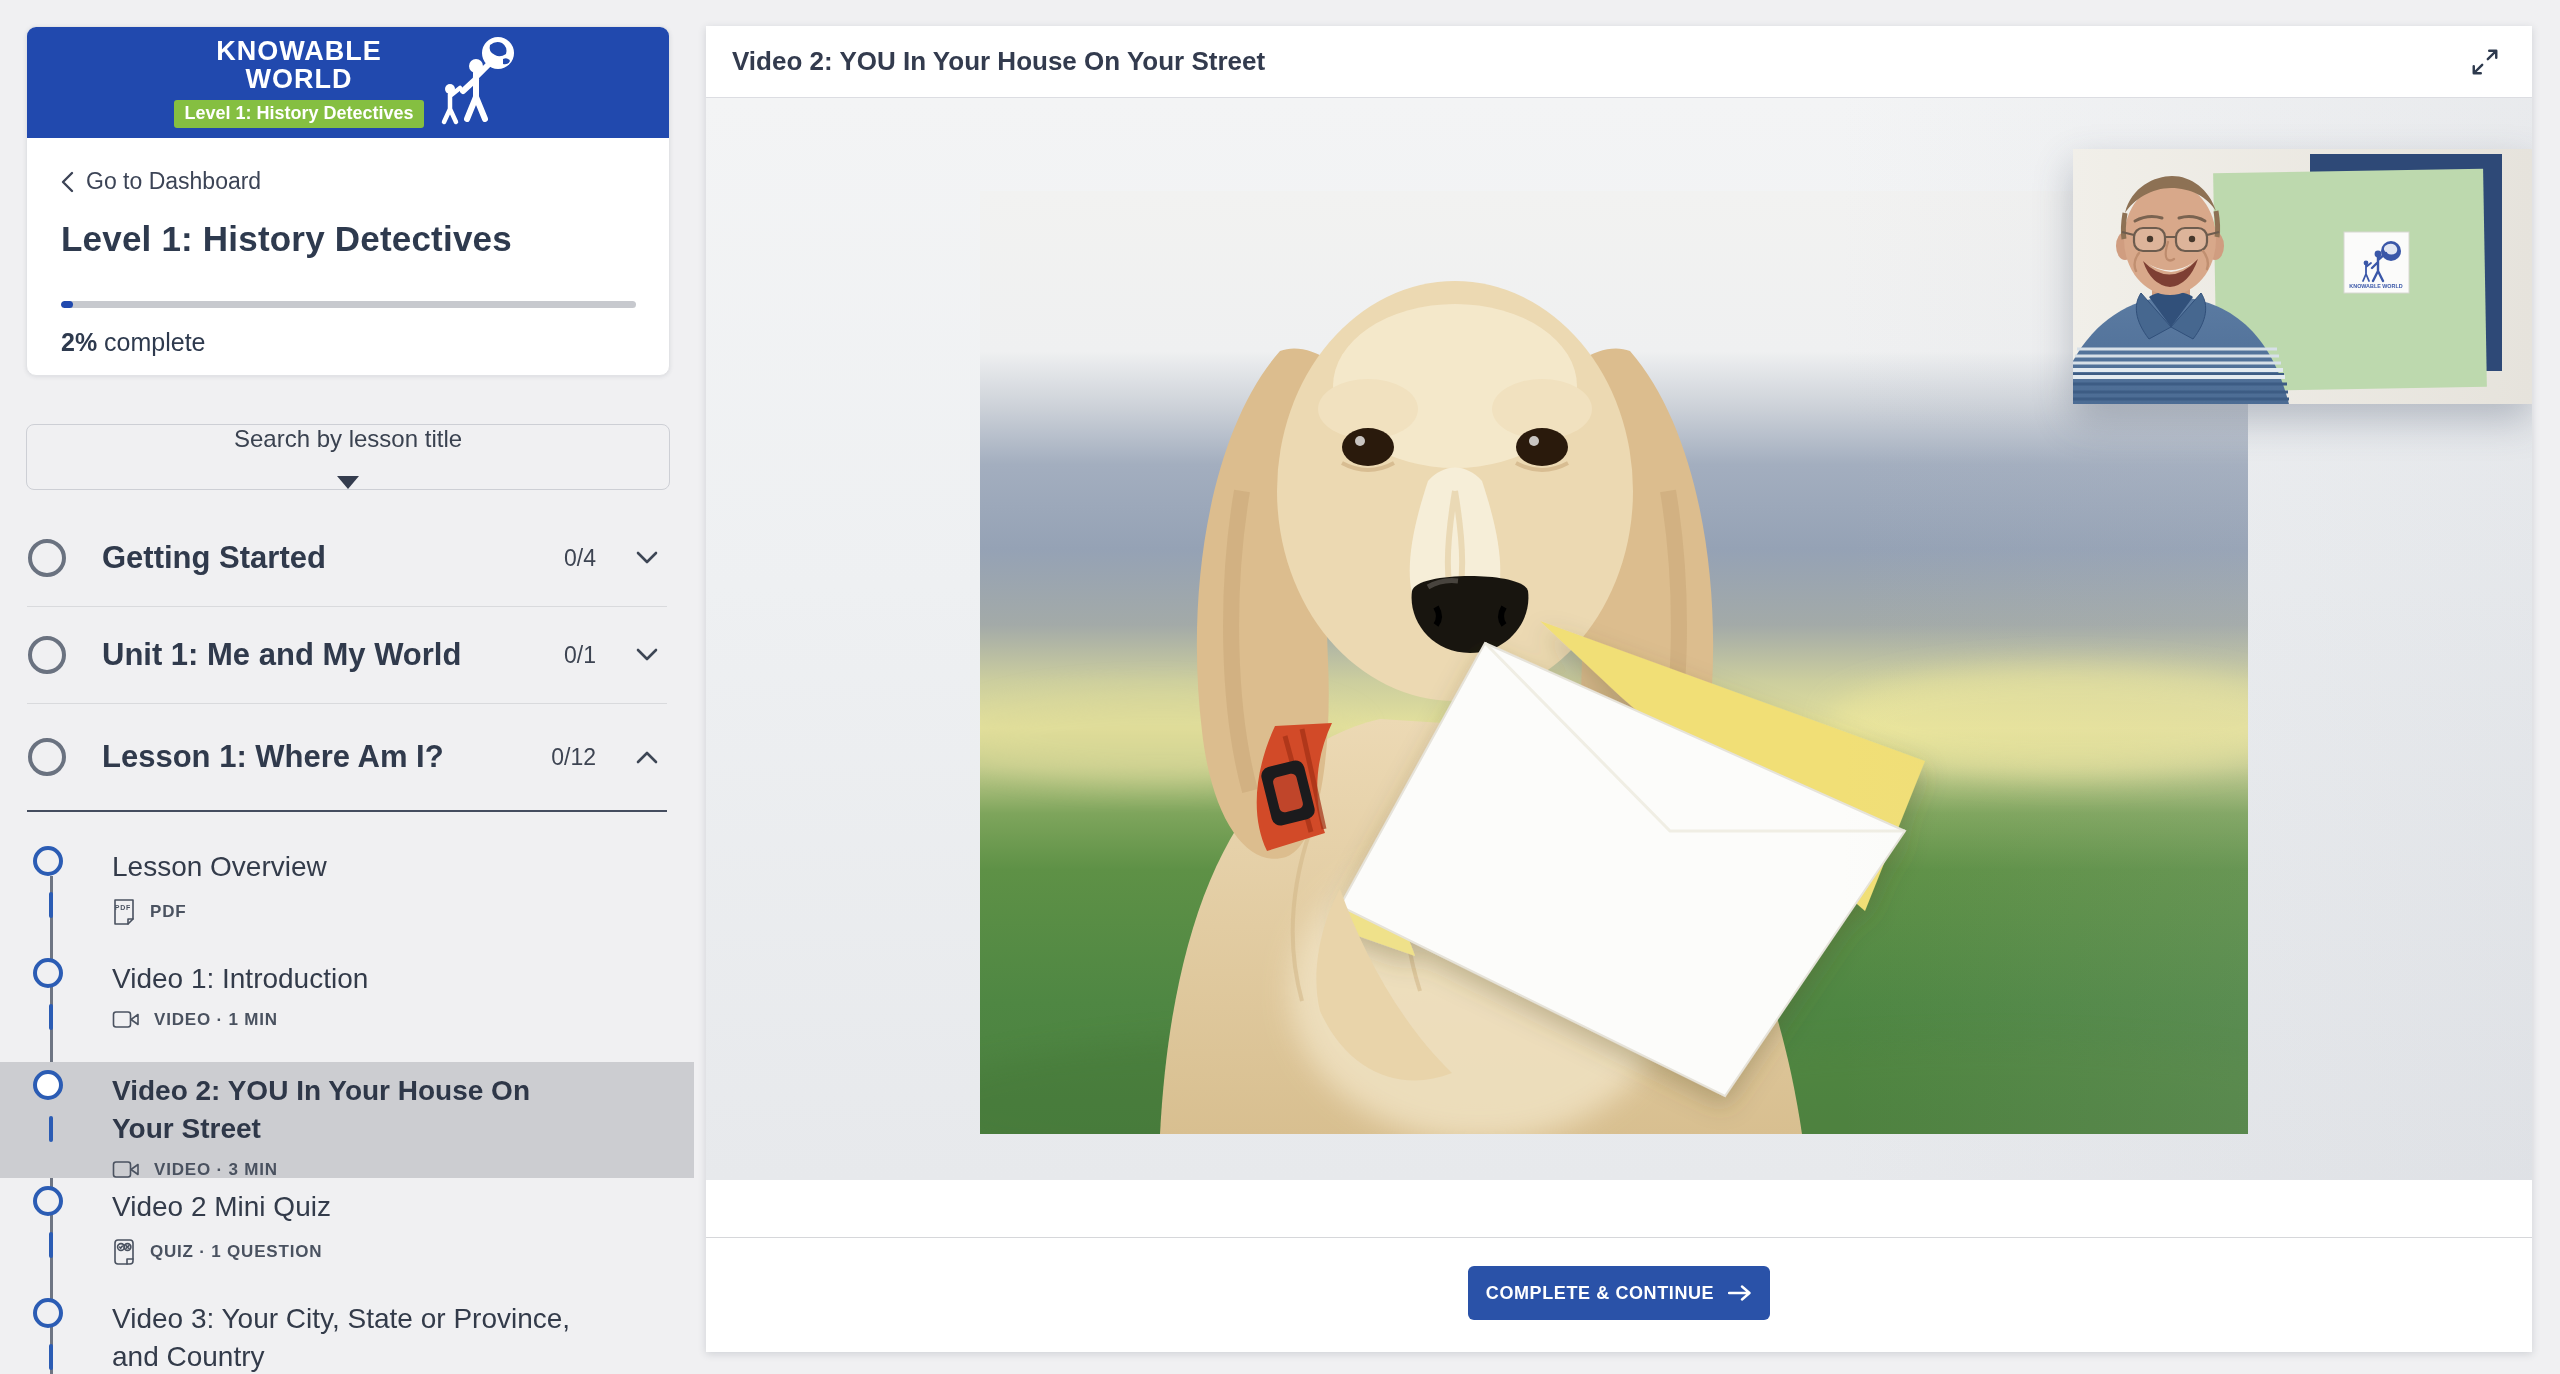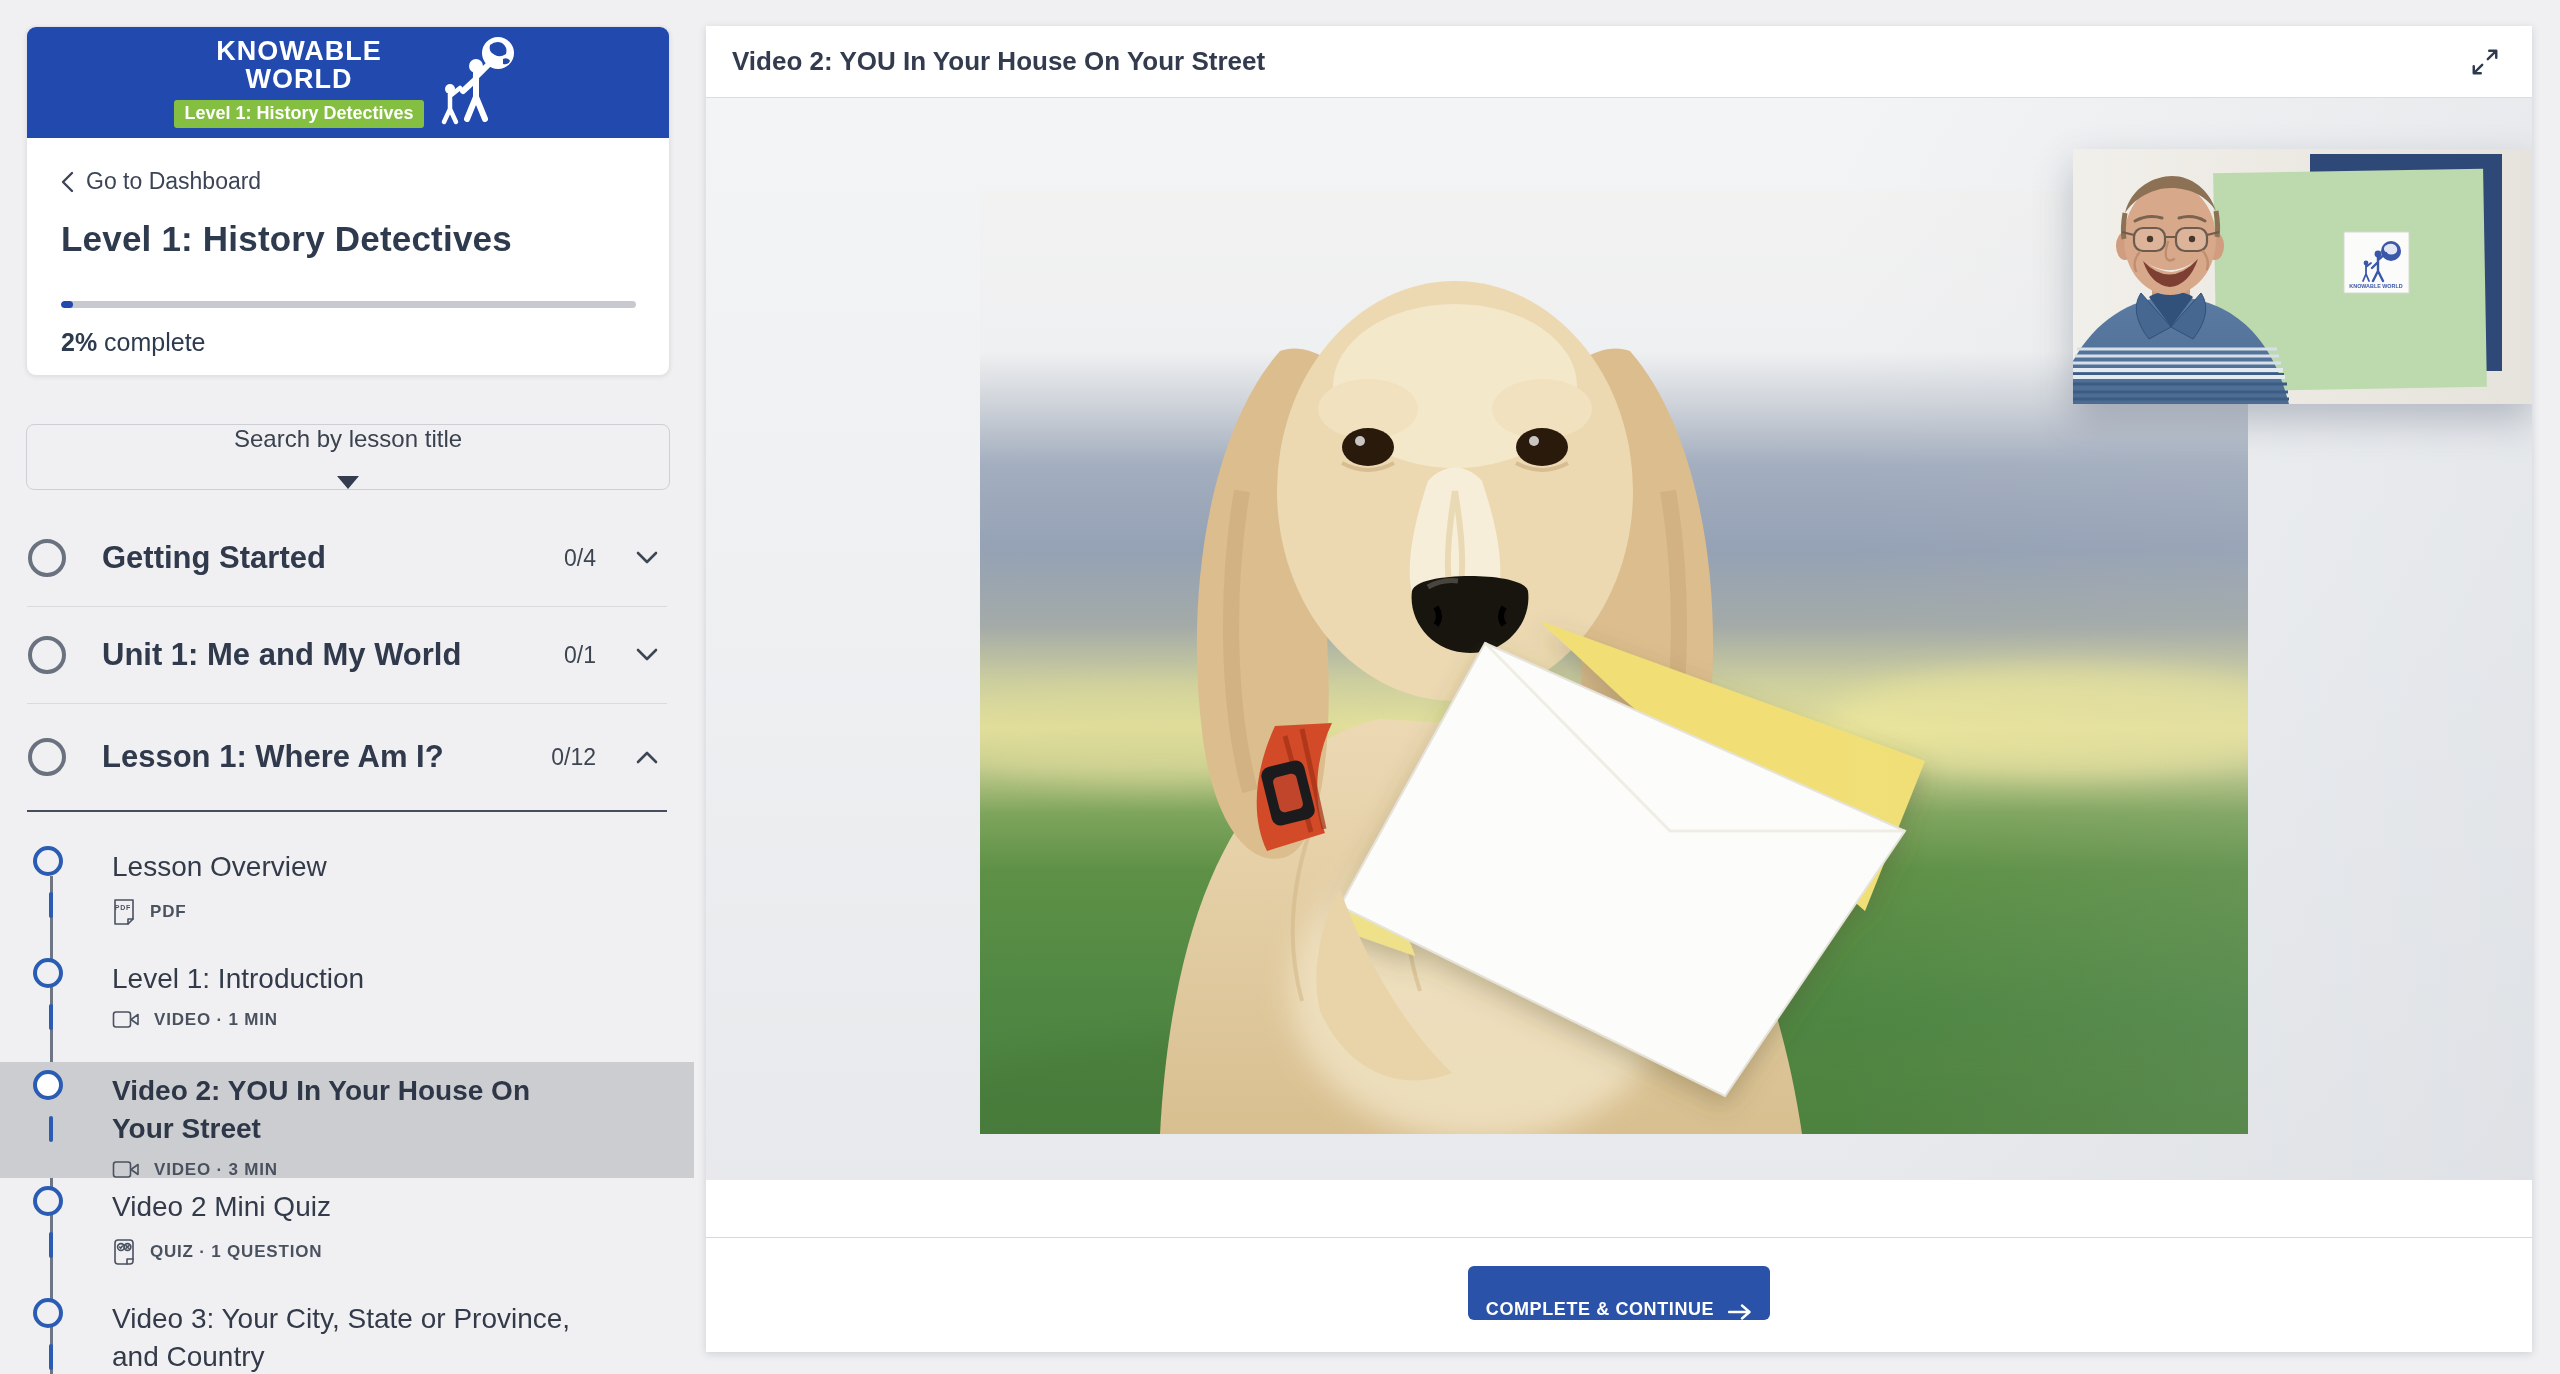--- a/index.html
+++ b/index.html
@@ -77,21 +77,21 @@
   .video-area::after { content:""; position:absolute; inset:0; background:linear-gradient(90deg,rgba(255,255,255,0) 62%,rgba(185,190,200,.18) 100%); pointer-events:none; }
   .slide { position:absolute; left:274px; top:93px; width:1268px; height:943px; }
   .slide svg { width:100%; height:100%; display:block; }
   .pip { position:absolute; top:51px; right:0; width:459px; height:255px; box-shadow:0 16px 36px rgba(60,72,95,.30); z-index:3; }
   .pip svg { width:100%; height:100%; display:block; }
   .content-gap { height:57px; flex:none; background:#fff; }
   .main-footer { flex:1; border-top:1px solid #d6d7da; display:flex; align-items:flex-start; justify-content:center; background:#fff; }
   .cc-button {
     margin-top:28px; height:54px; padding:0 18px; border:none; border-radius:6px; cursor:pointer;
     background:var(--button_blue,#2a52a8); color:#fff; font-family:inherit; font-weight:bold; font-size:18px; letter-spacing:.6px;
-    display:inline-flex; align-items:flex-end; gap:14px;
+    display:inline-flex; align-items:center; gap:14px;
   }
   .cc-button svg { width:24px; height:16px; stroke:#fff; stroke-width:2.4; fill:none; stroke-linecap:round; stroke-linejoin:round; }
 </style>
 </head>
 <body>
 
 <aside class="sidebar">
 
   <div class="course-card">
     <div class="brand-header">
@@ -177,21 +177,21 @@
               <path d="M16,26 v-5 h5"></path>
             <text x="11" y="12" text-anchor="middle" font-size="7" font-weight="bold" fill="#4a5260" stroke="none" font-family="Liberation Sans, sans-serif">PDF</text>
           </svg>
           <span>PDF</span>
         </div>
       </div>
 
       <div class="lesson-row">
         <span class="l-circle"></span>
         <span class="l-dash"></span>
-        <div class="l-title">Level 1: Introduction</div>
+        <div class="l-title">Video 1: Introduction</div>
         <div class="l-meta">
           <svg class="meta-icon" width="28" height="19" viewBox="0 0 28 19">
             <rect x="1.5" y="2" width="17" height="15" rx="2.5"></rect>
               <path d="M19,9.5 l7,-5 v10 Z"></path>
           </svg>
           <span>VIDEO · 1 MIN</span>
         </div>
       </div>
 
       <div class="lesson-row selected">

